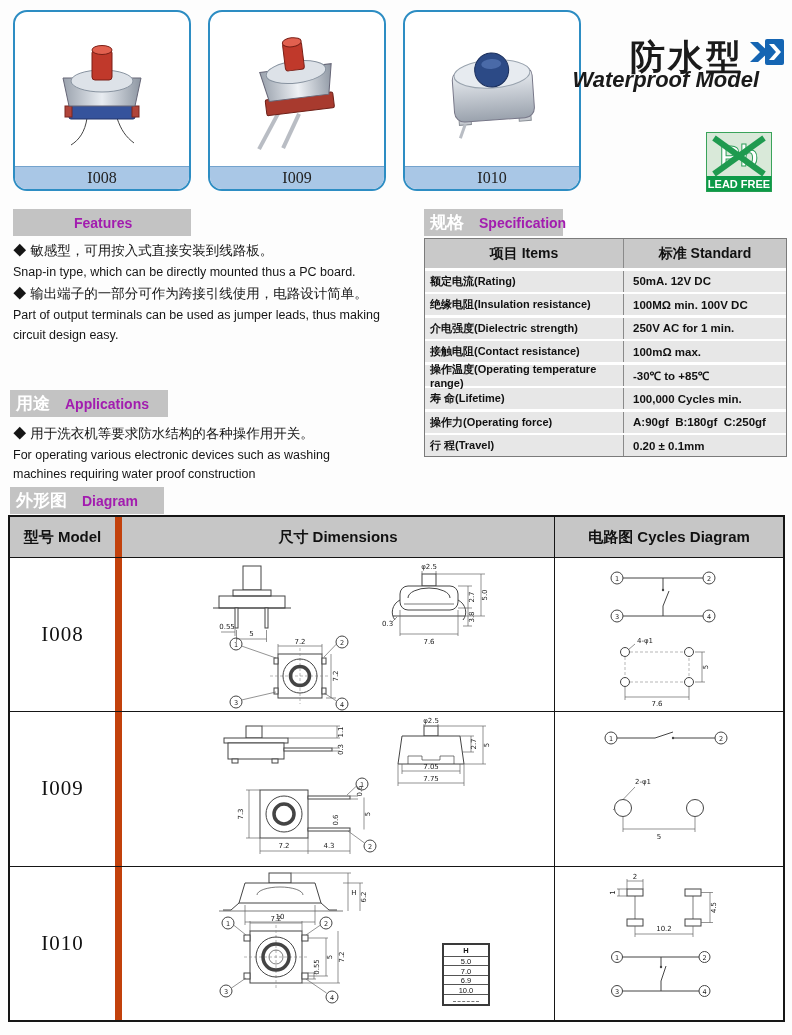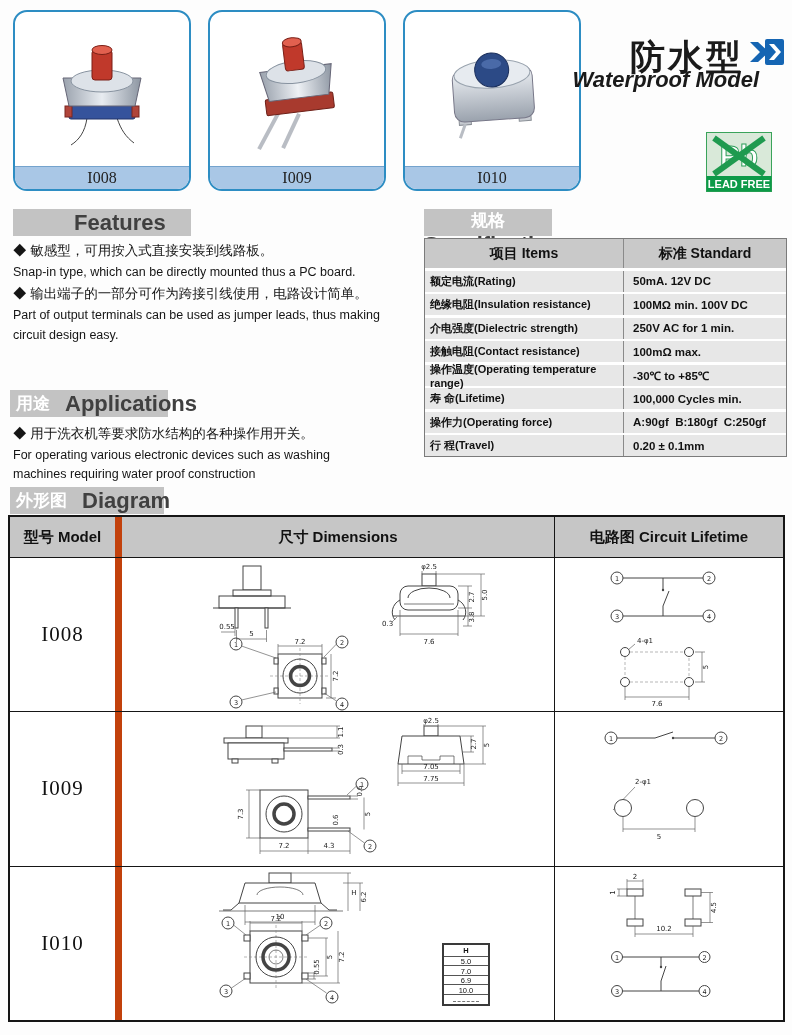--- a/index.html
+++ b/index.html
@@ -17,24 +17,24 @@
 
   
   .title-zh { position:absolute; top:34px; right:48px; font-size:35px; font-weight:bold; letter-spacing:3px; color:#1a1a1a; white-space:nowrap; }
   .title-arrow { position:absolute; top:37px; right:8px; }
   .title-en { position:absolute; top:67px; right:33px; font-size:22px; font-weight:bold; font-style:italic; color:#1a1a1a; white-space:nowrap; }
   .leadfree { position:absolute; left:706px; top:132px; }
 
   
   .sec { position:absolute; height:27px; background:#c3c3c3; display:flex; align-items:center; }
   .sec .zh { font-weight:bold; color:#fff; font-size:17px; padding:0 6px; white-space:nowrap; }
-  .sec .en { font-weight:bold; color:#404040; font-size:22px; padding-left:9px; white-space:nowrap; }
+  .sec .en { font-weight:bold; color:#a21caf; font-size:14px; padding-left:9px; white-space:nowrap; }
   .sec-features { left:13px; top:209px; width:178px; }
   .sec-features .zh { width:52px; }
-  .sec-spec { left:424px; top:209px; width:128px;flex-direction:column; }
+  .sec-spec { left:424px; top:209px; width:139px; }
   .sec-apps { left:10px; top:390px; width:158px; }
   .sec-diagram { left:10px; top:487px; width:154px; }
 
   
   .features-body { position:absolute; left:13px; top:240px; width:392px; }
   .apps-body { position:absolute; left:13px; top:423px; width:368px; }
   p.t-zh { font-size:13.5px; margin:2px 0 3px; color:#151515; }
   p.t-en { font-size:12.5px; line-height:1.55; margin:0 0 3px; color:#151515; }
 
   
@@ -245,21 +245,21 @@
 
   <div class="sec sec-diagram">
     <span class="zh">外形图</span>
     <span class="en">Diagram</span>
   </div>
 
   <div class="dtable">
     <div class="dhead">
       <div class="cm">型号 Model</div>
       <div class="cd" style="display:flex;align-items:center;justify-content:center;">尺寸 Dimensions</div>
-      <div class="cc" style="display:flex;align-items:center;justify-content:center;">电路图 Circuit Lifetime</div>
+      <div class="cc" style="display:flex;align-items:center;justify-content:center;">电路图 Cycles Diagram</div>
     </div>
 
     <div class="drow">
       <div class="cm model-cell">I008</div>
       <div class="cd">
         <svg width="433" height="153" viewBox="0 0 433 153">
           <defs>
               <pattern id="hA" width="4" height="4" patternUnits="userSpaceOnUse" patternTransform="rotate(45)">
             <line x1="0" y1="0" x2="0" y2="4" stroke="#9a9a9a" stroke-width="1"></line>
               </pattern>

